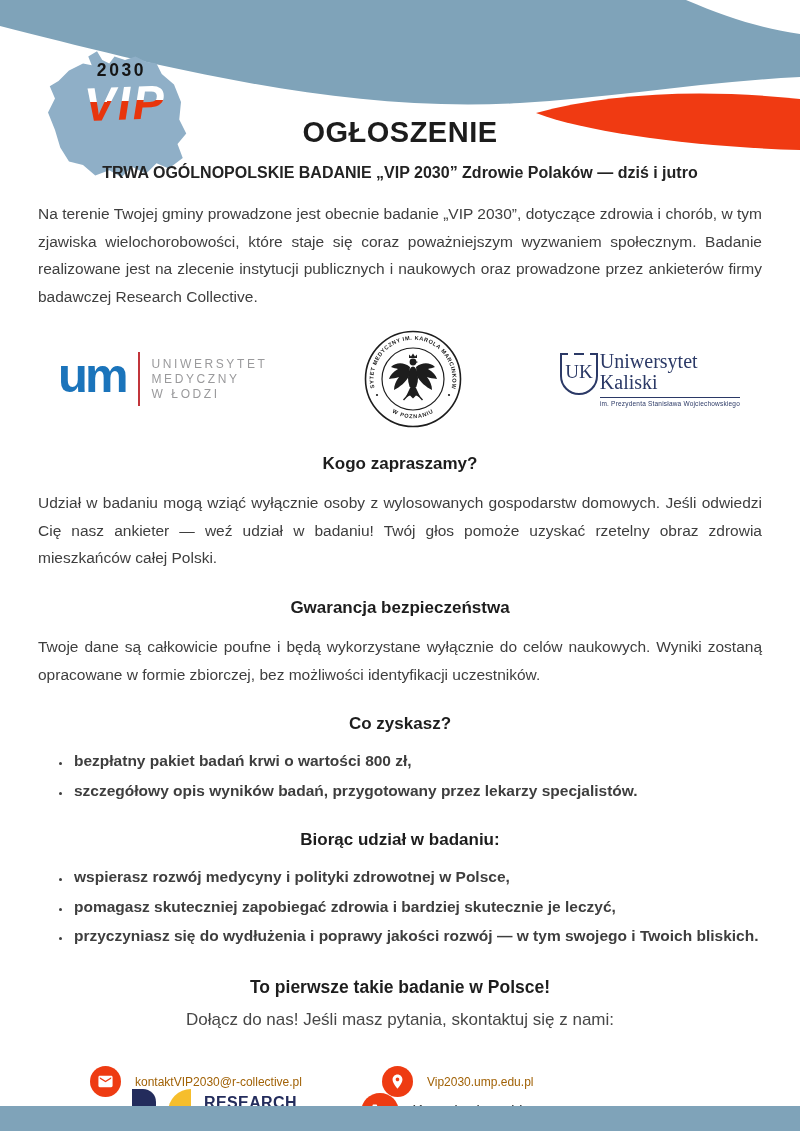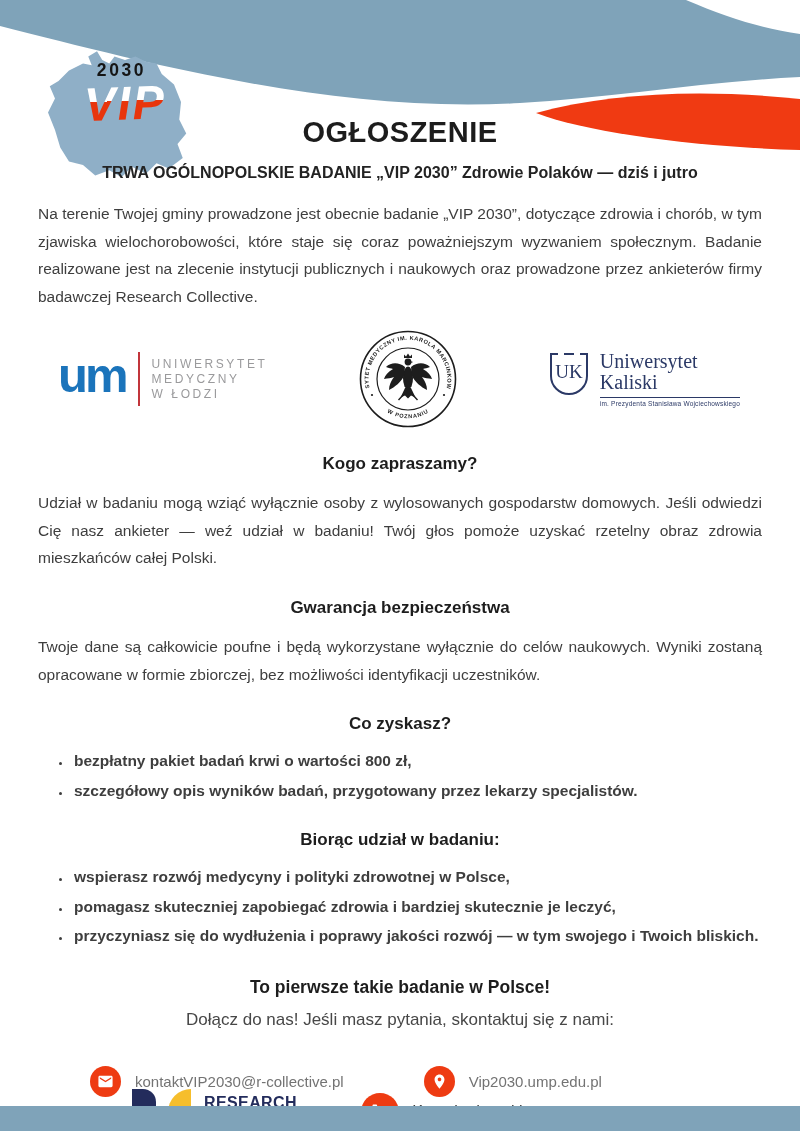--- a/index.html
+++ b/index.html
@@ -18,21 +18,21 @@
   .subtitle { text-align:center; margin-top:15px; font-size:16px; font-weight:700; color:#232323; }
 
   .para { margin-top:18px; font-size:15.5px; line-height:1.78; text-align:justify; color:#3e3e3e; }
 
   
   .logos-row { margin-top:20px; display:flex; align-items:center; justify-content:space-between; padding:0 22px 0 20px; height:98px; }
   .um-logo { display:flex; align-items:center; gap:12px; }
   .um-mark { font-size:49px; font-weight:800; letter-spacing:-3px; color:#1b74bb; line-height:0.9; padding-bottom:8px; }
   .um-divider { width:2px; height:54px; background:#c2353b; }
   .um-text { font-size:12px; letter-spacing:2.6px; color:#9a9a9c; line-height:15px; }
-  .uk-logo { display:flex; align-items:flex-start; gap:10px; }
+  .uk-logo { display:flex; align-items:flex-start; }
   .uk-text .uk-name { font-family:"Liberation Serif", serif; font-size:20px; color:#2b3966; line-height:21px; }
   .uk-sub { margin-top:4px; border-top:1px solid #2b3966; padding-top:2px; font-size:6.5px; color:#2b3966; letter-spacing:0.2px; }
 
   
   .sec-h { text-align:center; font-weight:700; font-size:17px; color:#1d1d1d; margin-top:26px; }
   .sec-p { margin-top:15px; font-size:15.5px; line-height:1.78; text-align:justify; color:#3e3e3e; }
   ul.bullets { margin-top:15px; padding-left:34px; list-style:disc outside;font-weight:bold; }
   ul.bullets li { font-size:15.5px; line-height:1.6; color:#3e3e3e; margin-bottom:5px; padding-left:2px; }
   ul.bullets li::marker { font-size:0.72em; color:#3e3e3e; }
 
@@ -46,21 +46,21 @@
   .phone-block { flex:1; display:flex; align-items:center; gap:13px; margin-left:52px; padding-right:40px; }
   .icon-circle { border-radius:50%; background:#ee3b12; display:flex; align-items:center; justify-content:center; flex:none; }
   .phone-circle { width:38px; height:38px; }
   .phone-label { font-size:16px; color:#3e3e3e; white-space:nowrap; }
   .dotted-line { flex:1; border-bottom:2px dotted #6f6f6f; transform:translateY(4px); height:1px; }
 
   
   .footer-contacts { position:absolute; bottom:34px; left:0; right:0; display:flex; align-items:center; padding-left:90px; gap:80px; }
   .footer-item { display:flex; align-items:center; gap:14px; }
   .small-circle { width:31px; height:31px; }
-  .footer-text { font-size:15px; color:#737373; }
+  .footer-text { font-size:12px; color:#a16207; }
 
   .bottom-bar { position:absolute; bottom:0; left:0; width:800px; height:25px; background:#7fa3b9; }
 </style>
 </head>
 <body>
 
 <div class="page">
 
   <svg class="top-wave" viewBox="0 0 800 160" aria-hidden="true">
     <path fill="#7fa3b9" d="M0,0 H686 C728,18 764,29 800,34 L800,77 C700,82 610,98 520,103 C340,114 150,64 0,26 Z"></path>

